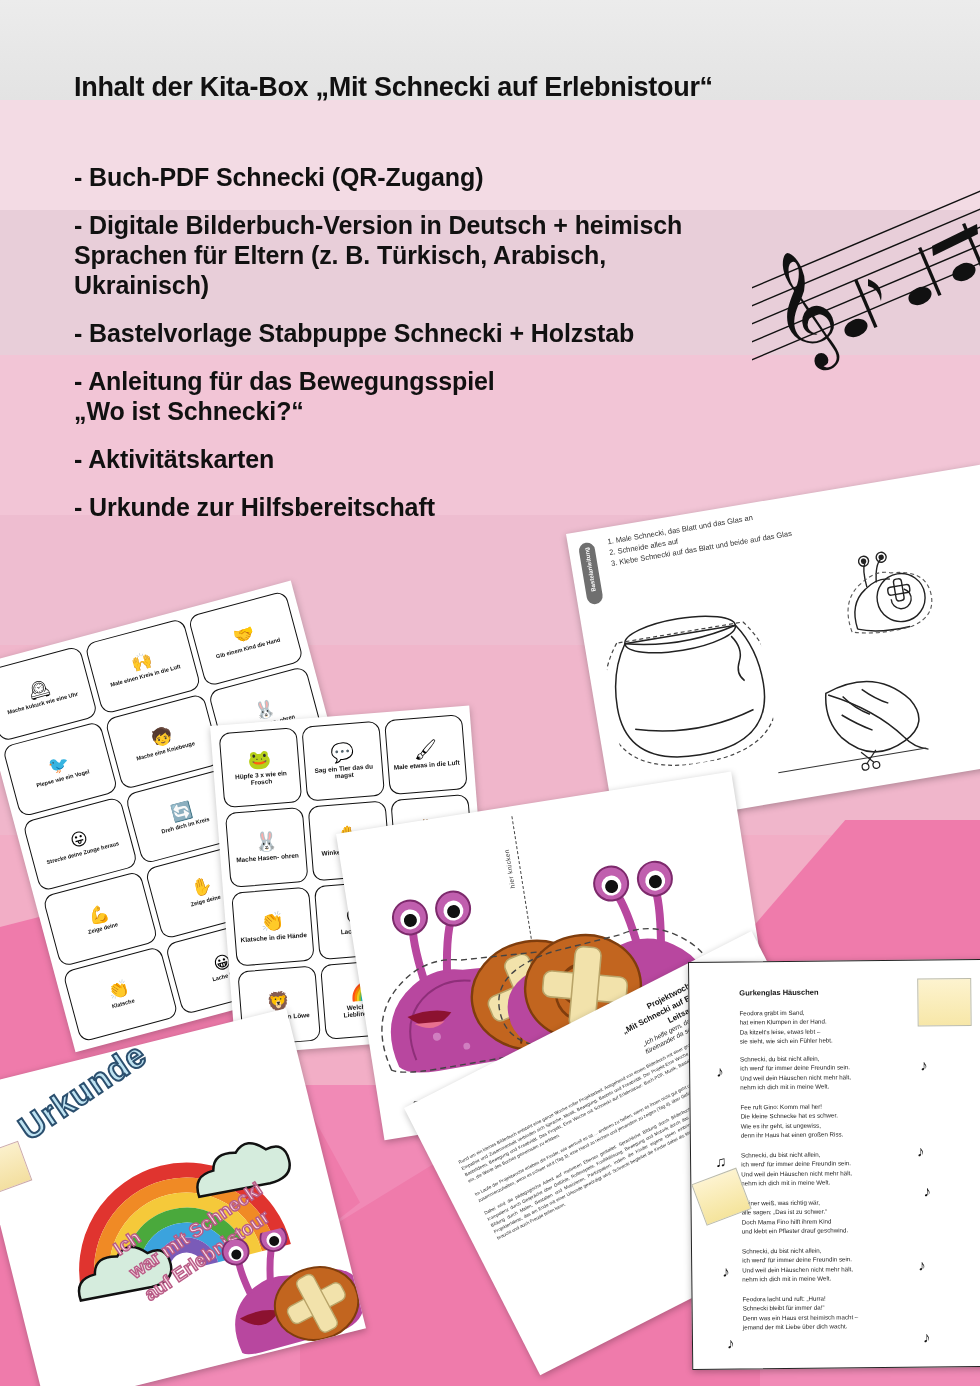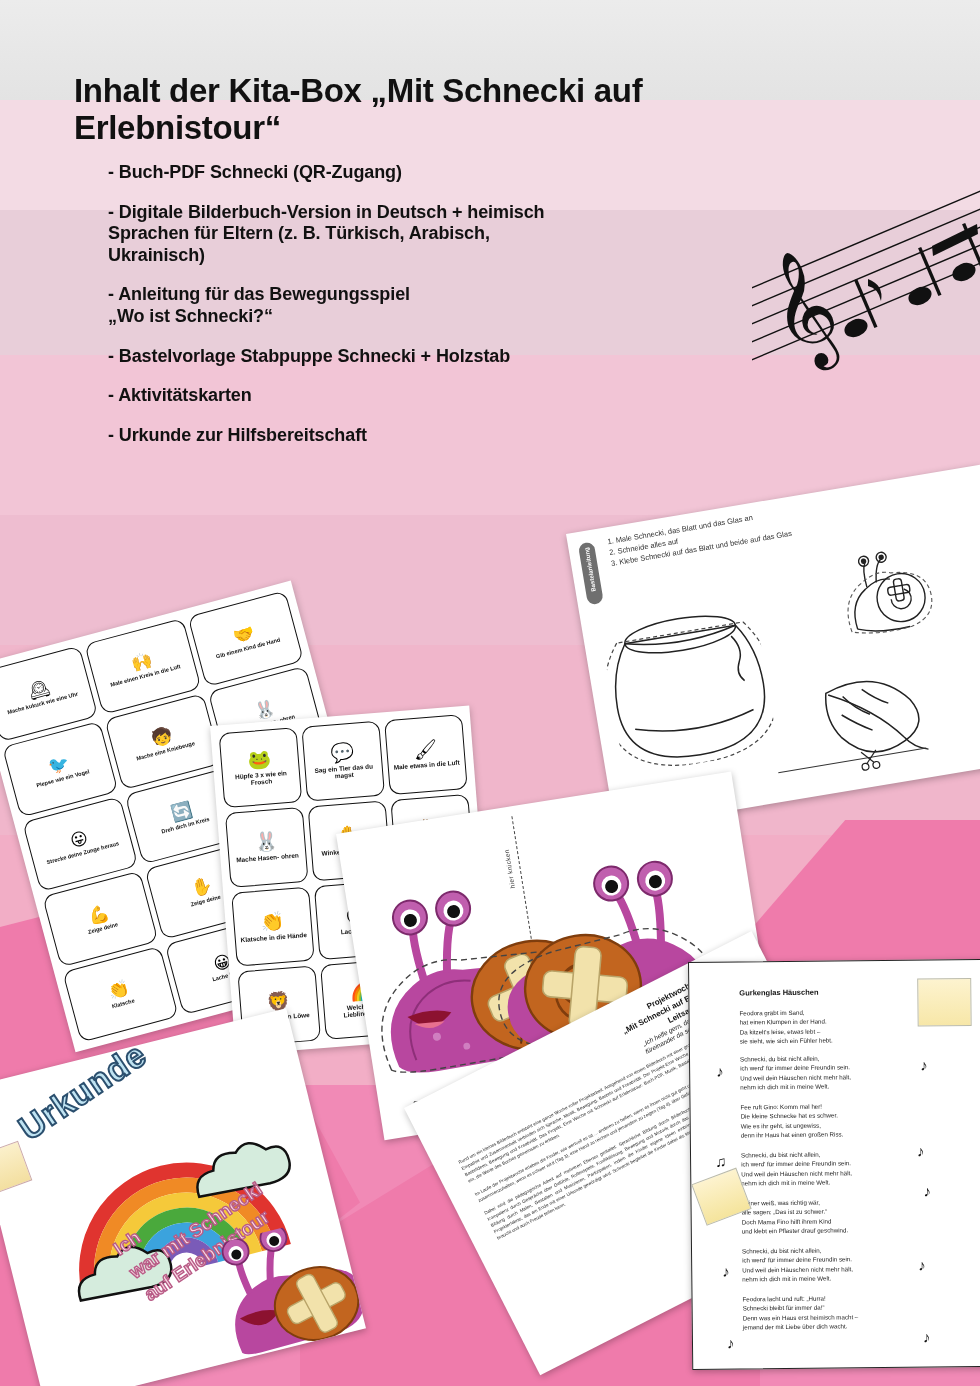--- a/index.html
+++ b/index.html
@@ -25,25 +25,25 @@
   .wedge{position:absolute;background:#ef7bab;}
   .wedgeA{left:-60px;top:880px;width:420px;height:520px;
      clip-path:polygon(0% 12%,58% 0%,100% 62%,40% 100%,0% 100%);}
   .wedgeB{left:560px;top:820px;width:460px;height:330px;
      clip-path:polygon(62% 0%,100% 0%,100% 46%,0% 100%);}
   .wedgeC{left:300px;top:1150px;width:460px;height:240px;
      clip-path:polygon(0% 40%,34% 0%,100% 66%,100% 100%,0% 100%);}
 
   
   #headline{position:absolute;left:74px;top:72px;width:720px;
-     font-size:33px;font-weight:bold;line-height:1.13;color:#111;
+     font-size:27px;font-weight:bold;line-height:1.13;color:#111;
      letter-spacing:-0.3px;}
   #bullets{position:absolute;left:74px;top:162px;width:740px;}
-  .bullet{font-size:18px;font-weight:bold;color:#111;line-height:1.2;
-     margin-bottom:18px;letter-spacing:-0.1px;white-space:pre-line;margin-left:34px;}
+  .bullet{font-size:25px;font-weight:bold;color:#111;line-height:1.2;
+     margin-bottom:18px;letter-spacing:-0.1px;white-space:pre-line;}
 
   
   #staff{position:absolute;left:752px;top:96px;width:250px;height:300px;
      pointer-events:none;}
 
   
   .sheet{position:absolute;background:#fff;
      box-shadow:0 2px 7px rgba(0,0,0,.28);overflow:hidden;}
 
   
@@ -170,23 +170,23 @@
     </g>
   </svg>
 
   <div id="headline">Inhalt der Kita-Box „Mit Schnecki auf Erlebnistour“</div>
 
   <div id="bullets">
     <div class="bullet">- Buch-PDF Schnecki (QR-Zugang)</div>
     <div class="bullet">- Digitale Bilderbuch-Version in Deutsch + heimisch
   Sprachen für Eltern (z. B. Türkisch, Arabisch,
   Ukrainisch)</div>
+    <div class="bullet">- Bastelvorlage Stabpuppe Schnecki + Holzstab</div>
     <div class="bullet">- Anleitung für das Bewegungsspiel
   „Wo ist Schnecki?“</div>
-    <div class="bullet">- Bastelvorlage Stabpuppe Schnecki + Holzstab</div>
     <div class="bullet">- Aktivitätskarten</div>
     <div class="bullet">- Urkunde zur Hilfsbereitschaft</div>
   </div>
 
   <div class="sheet" id="craft">
     <div class="tag"></div>
     <div class="tagtxt">Bastelanleitung</div>
     <ol>
       <li>Male Schnecki, das Blatt und das Glas an</li>
       <li>Schneide alles auf</li>

